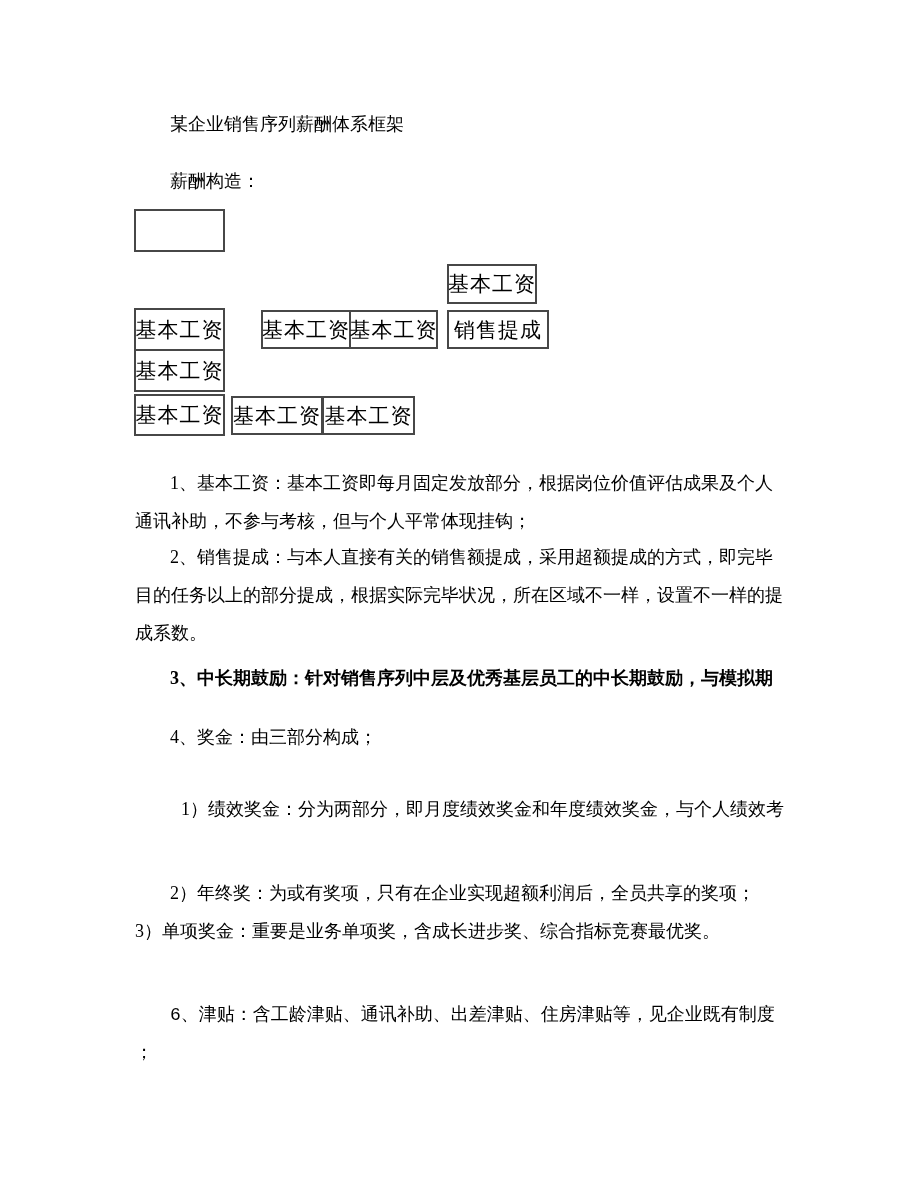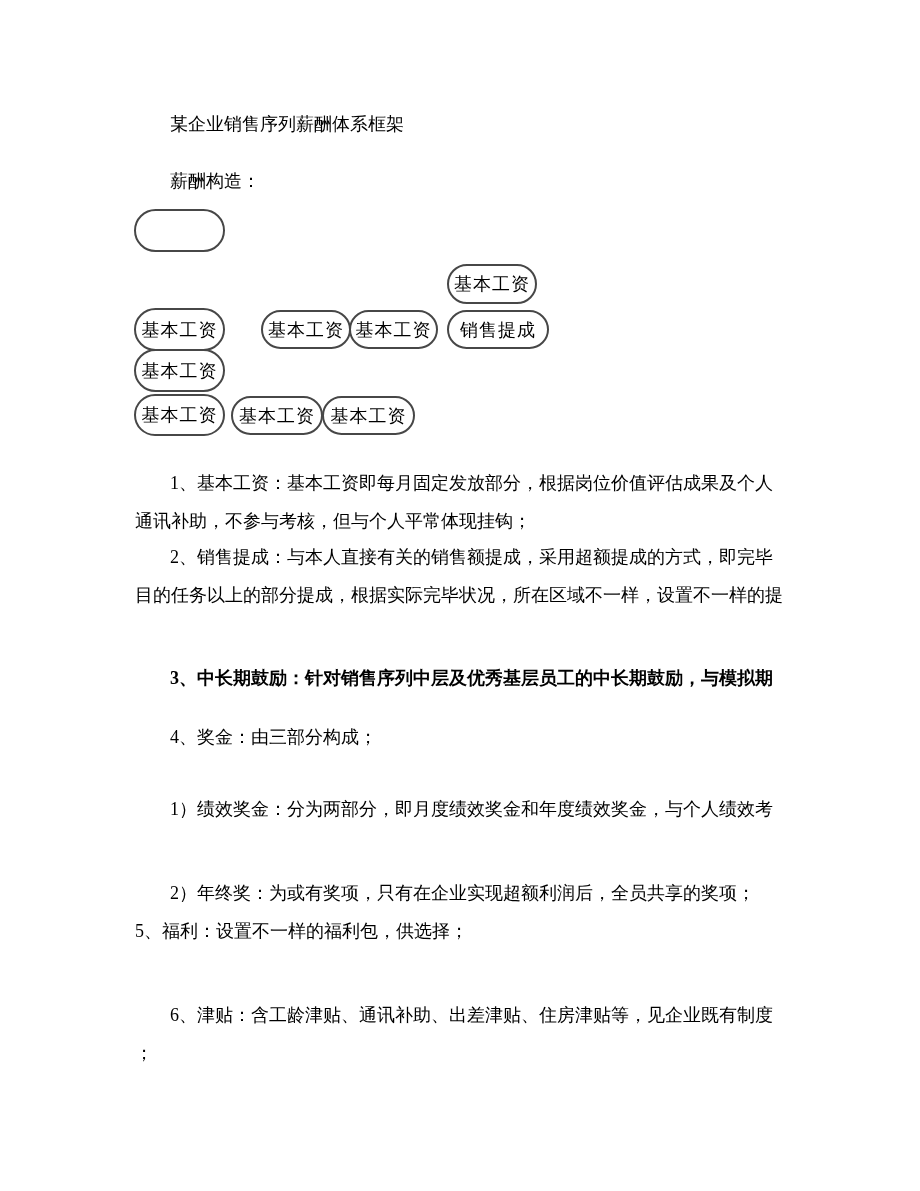--- a/index.html
+++ b/index.html
@@ -1,15 +1,15 @@
 <!DOCTYPE html>
 <html><head>
 <meta charset="utf-8">
 <style>
-  * { margin: 0; padding: 0; box-sizing: border-box; border-radius: 25px; }
+  * { margin: 0; padding: 0; box-sizing: border-box; }
   html, body { background: #ffffff; }
   body {
     width: 920px; height: 1191px;
     font-family: "Liberation Serif", "DejaVu Serif", serif;
     color: #000000;
   }
   .page {
     position: relative;
     width: 920px; height: 1191px;
     background: #ffffff;
@@ -30,21 +30,21 @@
     white-space: nowrap;
     text-align: right;
   }
   .box {
     position: absolute;
     border: 2px solid #474747;
     background: #ffffff;
     display: flex;
     align-items: center;
     justify-content: center;
-    font-size: 18px;
+    font-size: 21px;
     letter-spacing: 1px;
     white-space: nowrap;
   }
   .para {
     position: absolute;
     left: 135px;
     width: 660px;
     font-size: 18px;
     line-height: 38px;
   }
@@ -95,39 +95,40 @@
   <div>
 
     <div class="para" style="top:464px;">
       <div class="line indent">1、基本工资：基本工资即每月固定发放部分，根据岗位价值评估成果及个人</div>
       <div class="line">通讯补助，不参与考核，但与个人平常体现挂钩；</div>
     </div>
 
     <div class="para" style="top:538px;">
       <div class="line indent">2、销售提成：与本人直接有关的销售额提成，采用超额提成的方式，即完毕</div>
       <div class="line">目的任务以上的部分提成，根据实际完毕状况，所在区域不一样，设置不一样的提</div>
+      <div class="line">成系数。</div>
     </div>
 
     <div class="para" style="top:659px;font-weight:bold;">
       <div class="line indent">3、中长期鼓励：针对销售序列中层及优秀基层员工的中长期鼓励，与模拟期</div>
     </div>
 
     <div class="para" style="top:718px;">
       <div class="line indent">4、奖金：由三部分构成；</div>
     </div>
 
-    <div class="para" style="top:790px;">
+    <div class="para" style="top:790px;text-align:center;">
       <div class="line indent">1）绩效奖金：分为两部分，即月度绩效奖金和年度绩效奖金，与个人绩效考</div>
     </div>
 
     <div class="para" style="top:874px;">
       <div class="line indent">2）年终奖：为或有奖项，只有在企业实现超额利润后，全员共享的奖项；</div>
-      <div class="line">5、福利：设置不一样的福利包，供选择；</div>
+      <div class="line">3）单项奖金：重要是业务单项奖，含成长进步奖、综合指标竞赛最优奖。</div>
     </div>
 
-    <div class="para" style="top:996px;">
+    <div class="para" style="top:996px;font-family:Liberation Mono, monospace;">
       <div class="line indent">6、津贴：含工龄津贴、通讯补助、出差津贴、住房津贴等，见企业既有制度</div>
       <div class="line">；</div>
     </div>
 
   </div>
 
 </div>
 
 </body></html>

